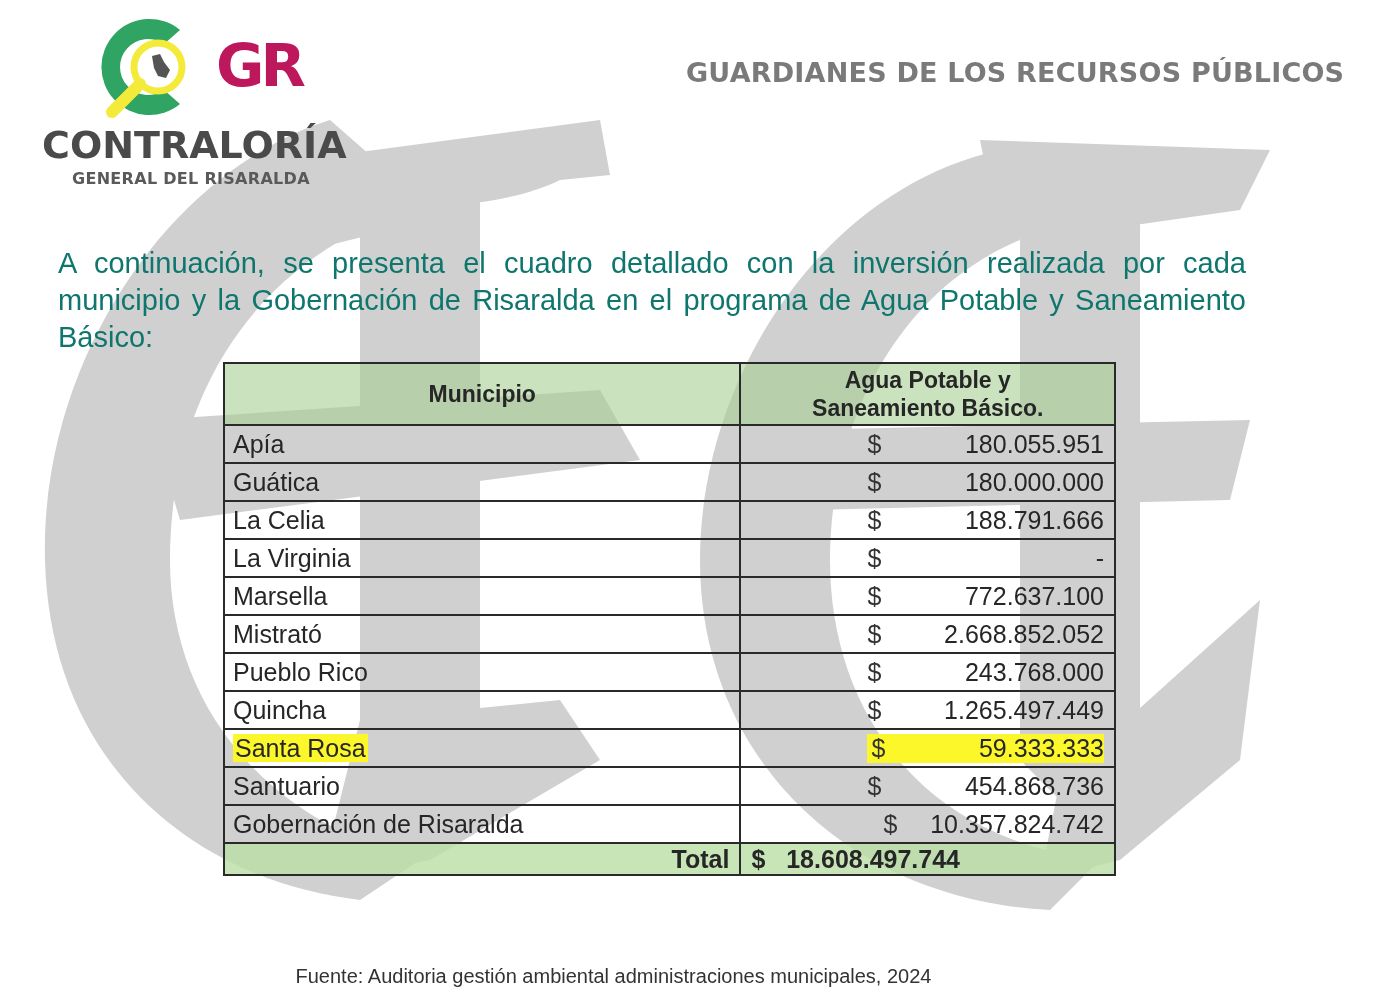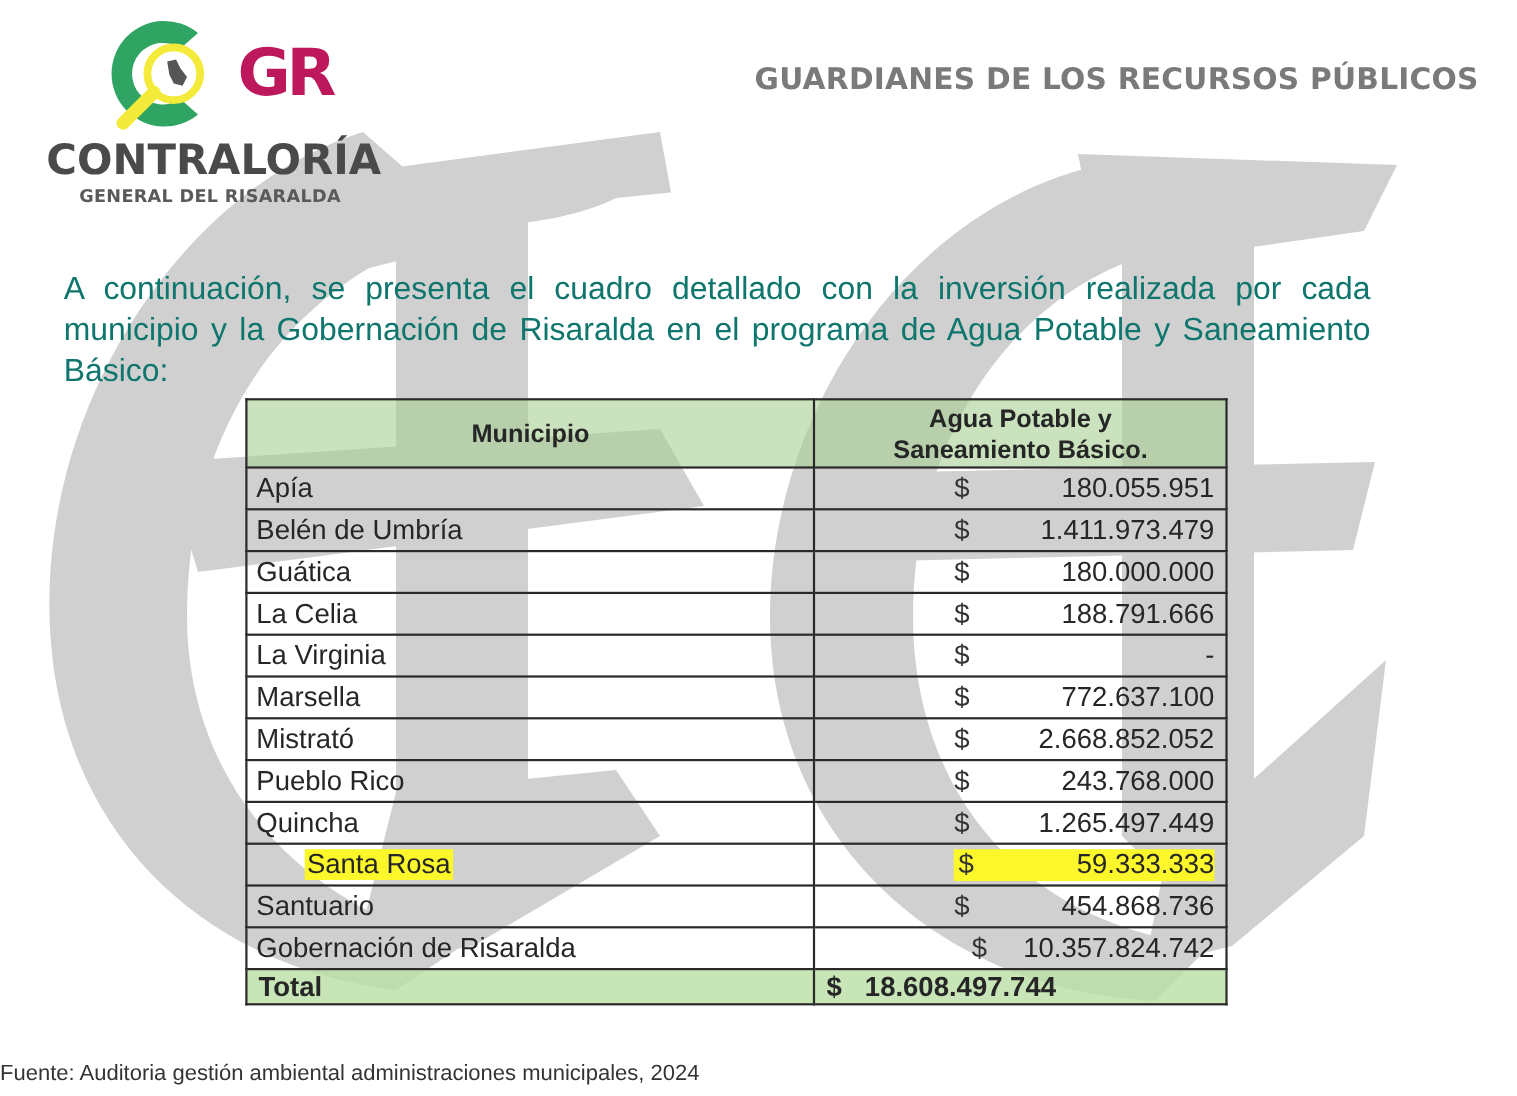--- a/index.html
+++ b/index.html
@@ -156,47 +156,47 @@
       margin-left: 126px;
       color: #333333;
     }
     .val {
       display: inline-block;
       text-align: left;
     }
     .hl {
       background: #fbf72a;
       padding: 0 2px;
-      margin-left: 44px;
     }
     td.amount.hl-cell .amount-inner {
       background: #fbf72a;
       margin-left: 126px;
       width: calc(100% - 126px);
     }
     td.amount.hl-cell .cur {
       margin-left: 4px;
     }
     tr.total-row td {
       background: rgba(186, 222, 166, 0.8);
       font-weight: bold;
       height: 30px;
       font-size: 25px;
     }
     tr.total-row td.total-label {
-      text-align: left;
+      text-align: right;
     }
     tr.total-row td.total-amount {
     }
 
     .source {
       position: absolute;
       left: 0;
       width: 1227px;
       top: 964px;
+      text-align: center;
       font-family: "Liberation Sans", sans-serif;
       font-size: 20px;
       line-height: 24px;
       color: #333333;
       z-index: 2;
     }
   </style>
 </head>
 <body>
 
@@ -260,29 +260,20 @@
       <tr>
         <td class="muni">Apía</td>
         <td class="amount">
             <div class="amount-inner">
               <span class="cur">$</span>
               <span class="val">180.055.951</span>
             </div>
           </td>
       </tr>
       <tr>
-        <td class="muni">Belén de Umbría</td>
-        <td class="amount">
-            <div class="amount-inner">
-              <span class="cur">$</span>
-              <span class="val">1.411.973.479</span>
-            </div>
-          </td>
-      </tr>
-      <tr>
         <td class="muni">Guática</td>
         <td class="amount">
             <div class="amount-inner">
               <span class="cur">$</span>
               <span class="val">180.000.000</span>
             </div>
           </td>
       </tr>
       <tr>
         <td class="muni">La Celia</td>

